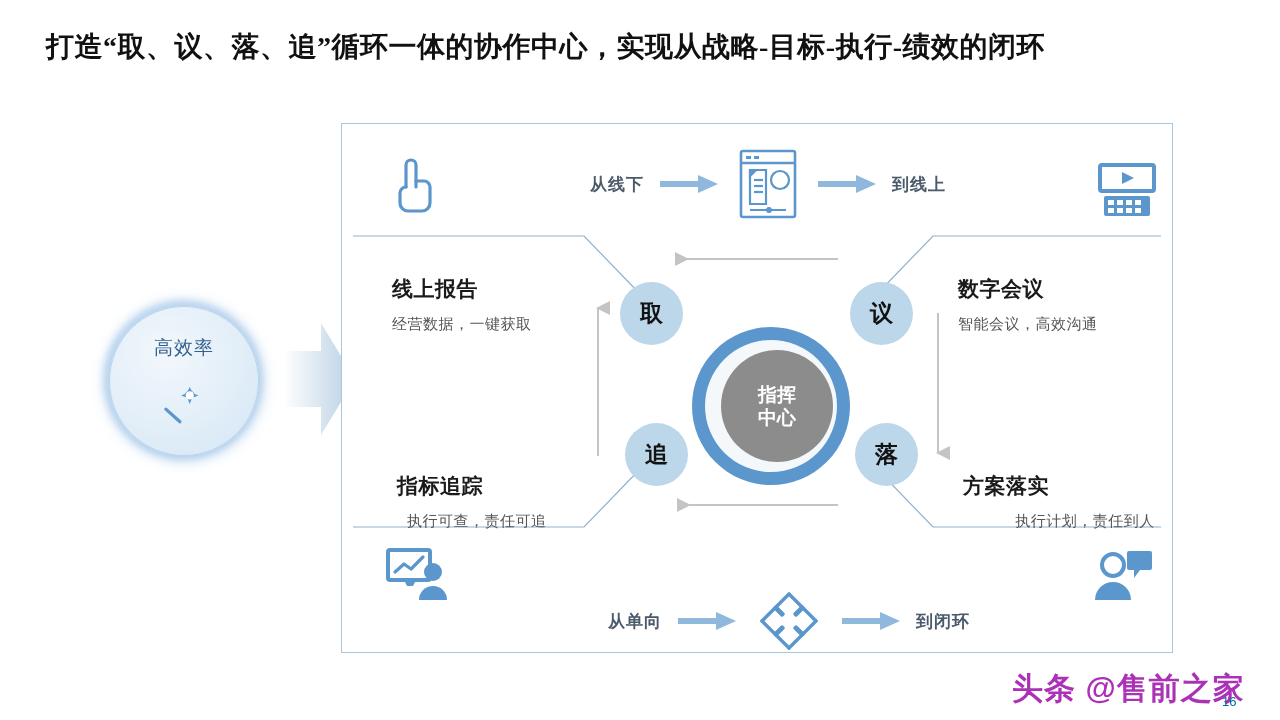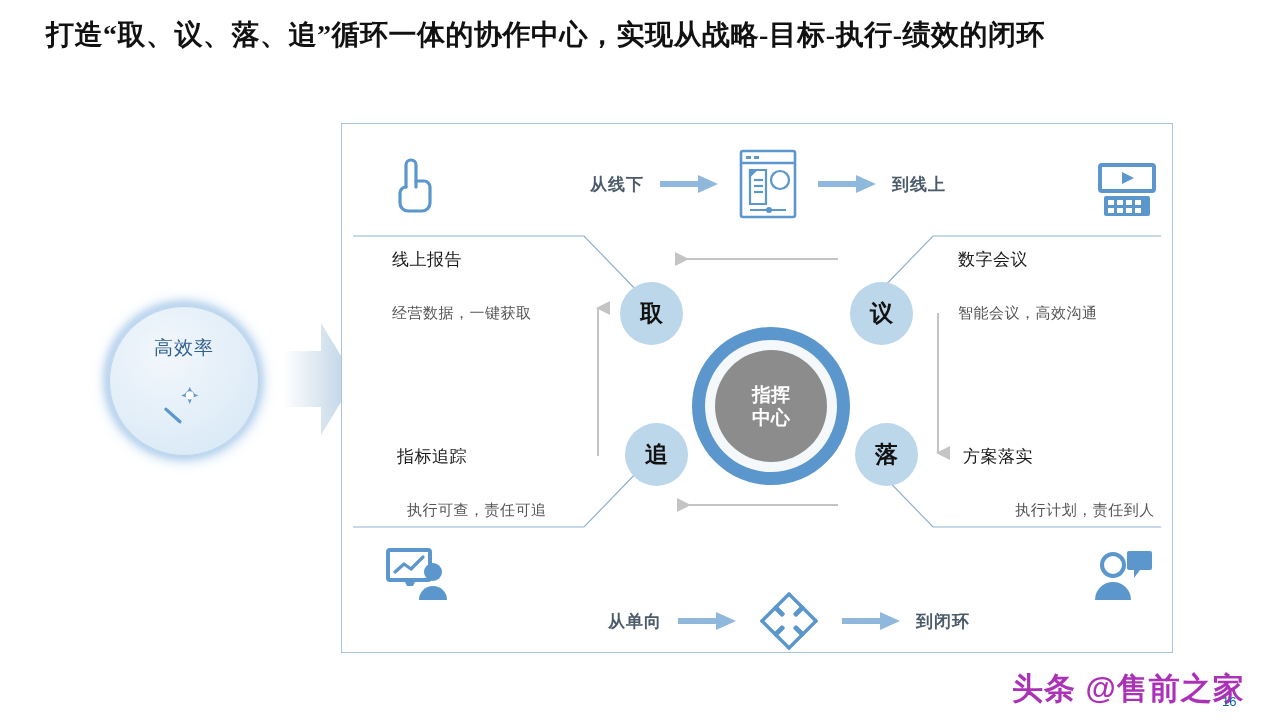--- a/index.html
+++ b/index.html
@@ -15,21 +15,21 @@
     position: relative;
     width: 1280px;
     height: 720px;
     background: #ffffff;
   }
 
   
   .slide-title {
     position: absolute;
     left: 46px;
-    top: 16px;
+    top: 28px;
     width: 1200px;
     font-size: 28px;
     font-weight: bold;
     color: #111111;
     letter-spacing: 0.5px;
     white-space: nowrap;
     font-family: "Liberation Serif", "DejaVu Serif", serif;
   }
 
   
@@ -127,30 +127,31 @@
     height: 530px;
     pointer-events: none;
   }
 
   
   .quad {
     position: absolute;
     width: 240px;
   }
   .quad-title {
-    font-size: 17px;
-    font-weight: normal;
+    font-size: 21px;
+    font-weight: bold;
     color: #1a1a1a;
     letter-spacing: 0.5px;
     white-space: nowrap;
+    margin-top: 27px;
   }
   .quad-sub {
     font-size: 15px;
     color: #555555;
-    margin-top: 33px;
+    margin-top: 12px;
     letter-spacing: 0.5px;
     white-space: nowrap;
   }
   .q-tl { left: 392px; top: 248px; text-align: left; }
   .q-tr { left: 958px; top: 248px; text-align: left; }
   .q-bl { left: 397px; top: 445px; text-align: left; }
   .q-br { left: 963px; top: 445px; text-align: left; }
   .q-bl .quad-sub { margin-left: 10px; }
   .q-br .quad-sub { margin-left: 4px; text-align: center; }
 
@@ -191,21 +192,21 @@
   }
   .hub-gap {
     position: absolute;
     left: 13px; top: 13px;
     width: 132px; height: 132px;
     border-radius: 50%;
     background: #f4f8fb;
   }
   .hub-core {
     position: absolute;
-    left: 23px; top: 23px;
+    left: 29px; top: 23px;
     width: 112px; height: 112px;
     border-radius: 50%;
     background: #8c8c8c;
     display: flex;
     flex-direction: column;
     align-items: center;
     justify-content: center;
     color: #ffffff;
     font-size: 19px;
     font-weight: bold;

